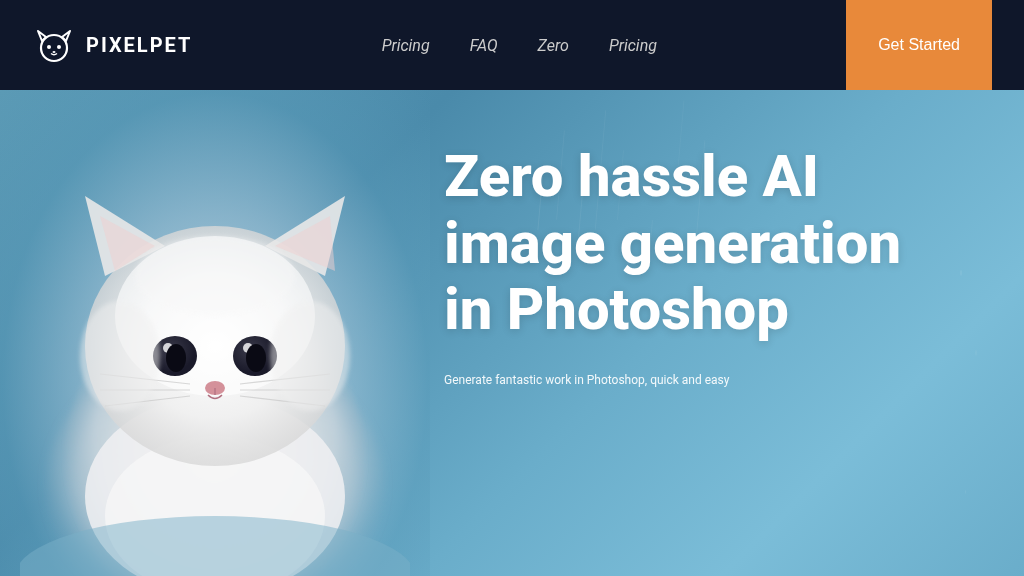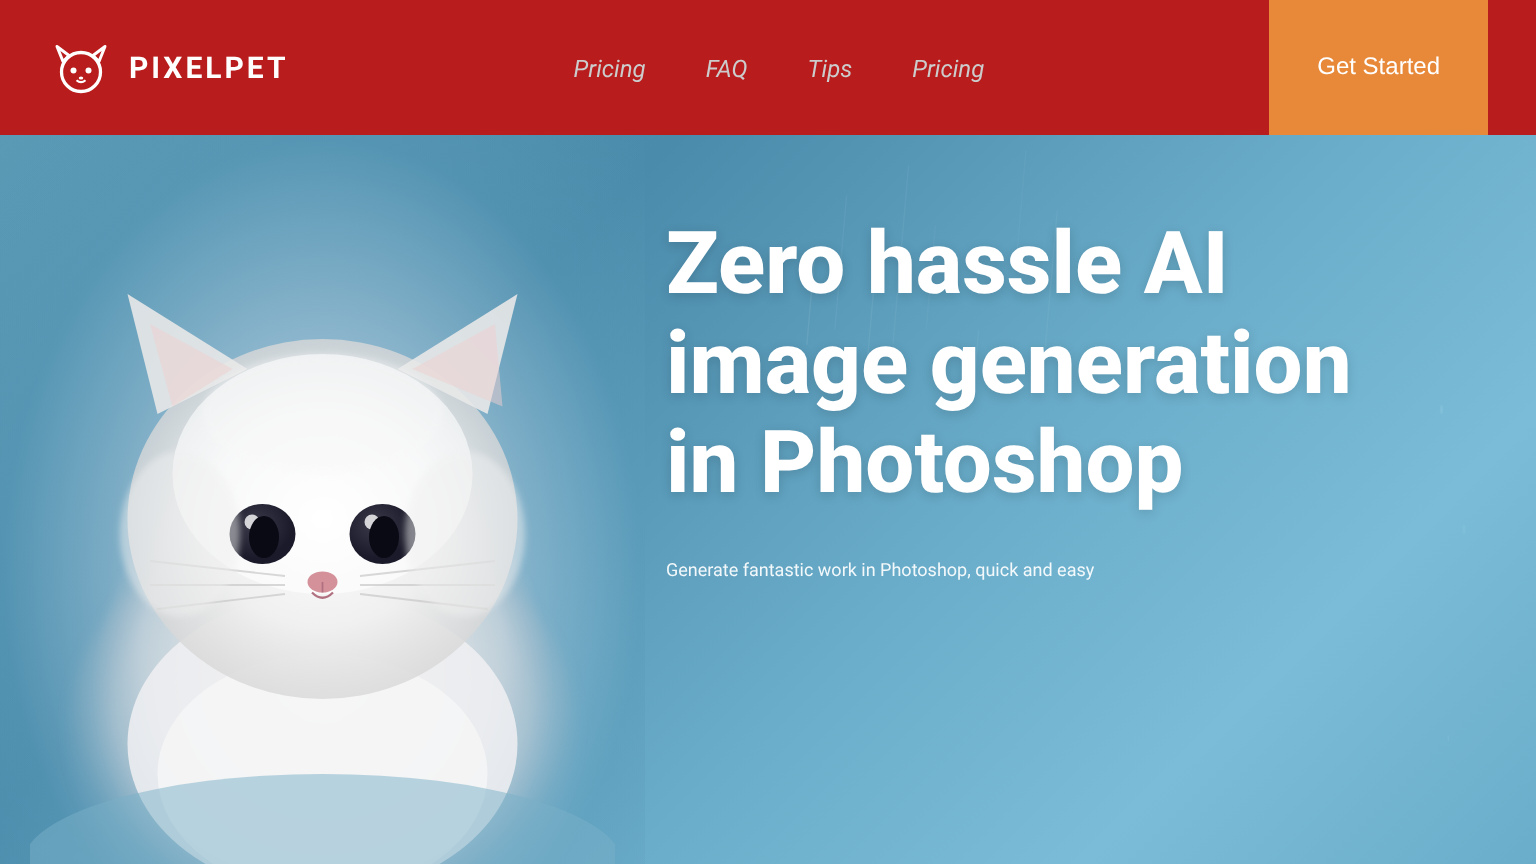--- a/index.html
+++ b/index.html
@@ -13,21 +13,21 @@
       width: 1024px;
       height: 576px;
       overflow: hidden;
     }
 
     
     header {
       display: flex;
       align-items: center;
       justify-content: space-between;
-      background-color: #b91c1c;
+      background-color: #0f172a;
       padding: 0 32px;
       height: 90px;
       position: relative;
       z-index: 10;
     }
 
     .logo-area {
       display: flex;
       align-items: center;
       gap: 10px;
@@ -172,21 +172,21 @@
       <ellipse cx="22" cy="29" rx="1.5" ry="1" fill="white"></ellipse>
 
       <path d="M19 30.5 Q22 33 25 30.5" stroke="white" stroke-width="1.5" fill="none"></path>
     </svg>
     <span class="logo-text">PIXELPET</span>
   </div>
 
   <nav>
     <a href="#pricing">Pricing</a>
     <a href="#faq">FAQ</a>
-    <a href="#tips">Tips</a>
+    <a href="#tips">Zero</a>
     <a href="#contact">Pricing</a>
   </nav>
 
   <button class="get-started-btn">Get Started</button>
 </header>
 
 <section class="hero">
   <div class="hero-bg"></div>
 
   <div class="rain-lines">

